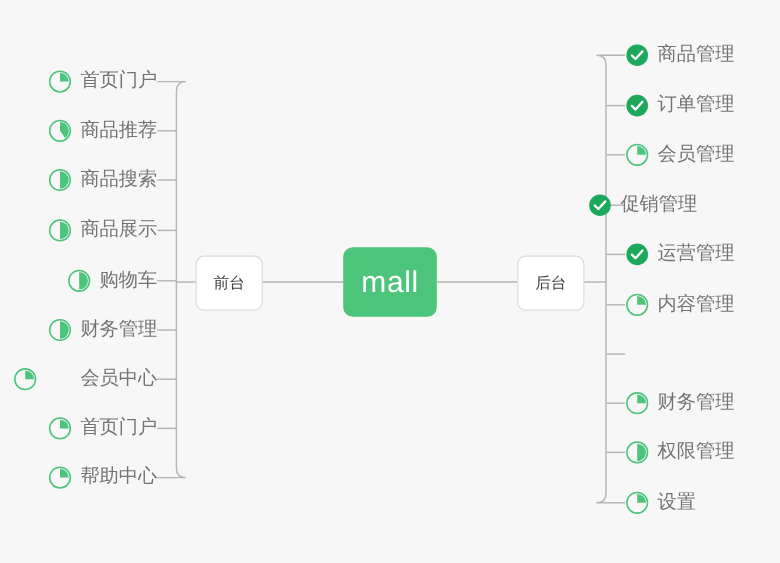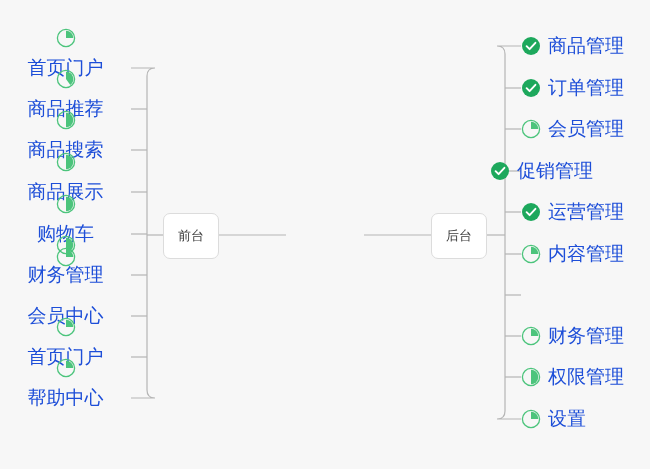--- a/index.html
+++ b/index.html
@@ -59,26 +59,26 @@
 
   
   .leaf {
     position: absolute;
     height: 26px;
     display: flex;
     align-items: center;
     gap: 7px;
   }
   .leaf.left {
-    flex-direction: column;
+    flex-direction: row;
     justify-content: flex-end;
   }
   .leaf-label {
-    font-size: 19px;
-    color: #1d4ed8;
+    font-size: 16px;
+    color: #737373;
     white-space: nowrap;
     line-height: 26px;
   }
   .leaf-icon {
     width: 20px;
     height: 20px;
     flex: 0 0 20px;
     display: block;
   }
 </style>
@@ -102,20 +102,23 @@
       <path d="M521,46 L497,46 Q505,46 505,54 L505,411 Q505,419 497,419 L521,419" fill="none" stroke="#b5b5b5" stroke-width="1.2"></path>
       <path d="M505,88 L521,88" fill="none" stroke="#b5b5b5" stroke-width="1.2"></path>
       <path d="M505,129 L521,129" fill="none" stroke="#b5b5b5" stroke-width="1.2"></path>
       <path d="M505,171 L521,171" fill="none" stroke="#b5b5b5" stroke-width="1.2"></path>
       <path d="M505,212 L521,212" fill="none" stroke="#b5b5b5" stroke-width="1.2"></path>
       <path d="M505,254 L521,254" fill="none" stroke="#b5b5b5" stroke-width="1.2"></path>
       <path d="M505,295 L521,295" fill="none" stroke="#b5b5b5" stroke-width="1.2"></path>
       <path d="M505,336 L521,336" fill="none" stroke="#b5b5b5" stroke-width="1.2"></path>
       <path d="M505,377 L521,377" fill="none" stroke="#b5b5b5" stroke-width="1.2"></path>
     </svg>
+<div class="center-node" style="left: 286px; top: 206px; background: rgb(76, 196, 124); color: rgb(255, 255, 255);">
+      <span>mall</span>
+    </div>
     <div class="mid-node" style="left: 163px; top: 213px;">
       <span>前台</span>
     </div>
     <div class="leaf left" style="top: 55px; left: 0px; width: 131px; padding-right: 0px;">
       <svg class="leaf-icon" viewBox="0 0 20 20">
         <circle cx="10" cy="10" r="8.6" fill="none" stroke="#4CC47C" stroke-width="1.3"></circle>
         <path d="M10,10 L10,2.7 A7.3,7.3 0 0,1 17.300,10.000 Z" fill="#4CC47C"></path>
       </svg>
       <span class="leaf-label">首页门户</span>
     </div>

